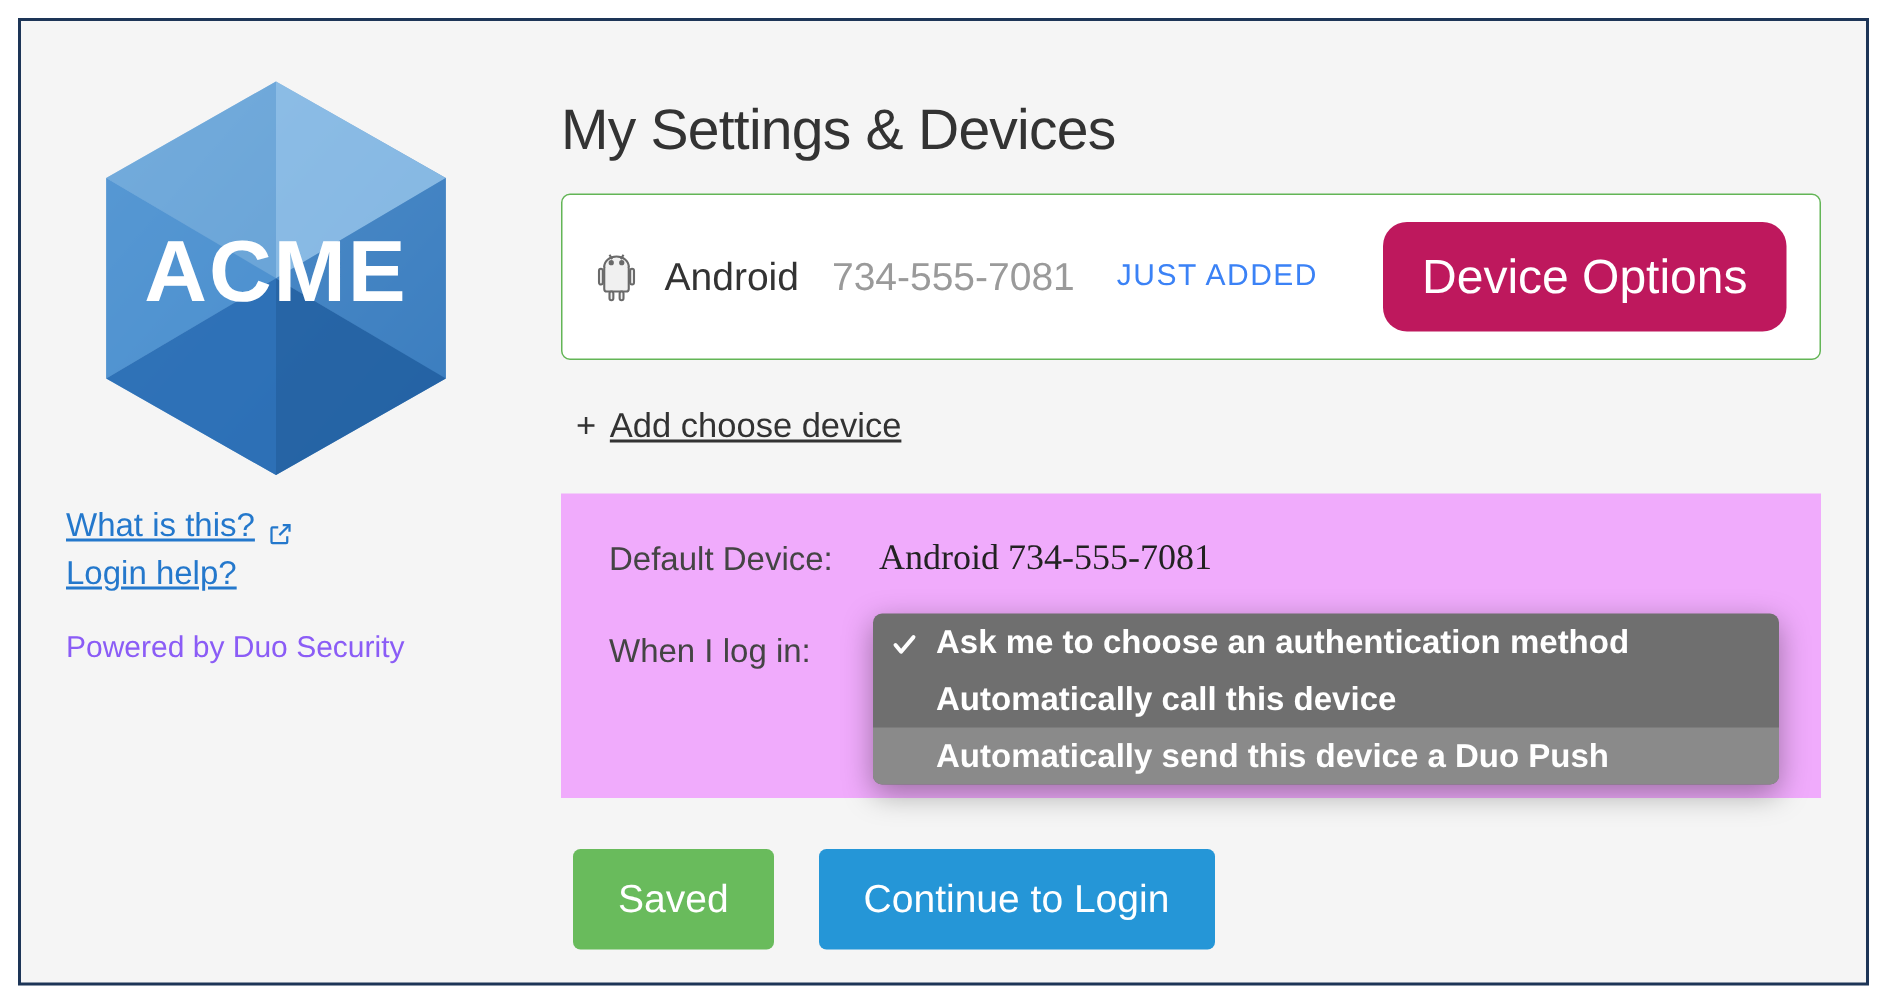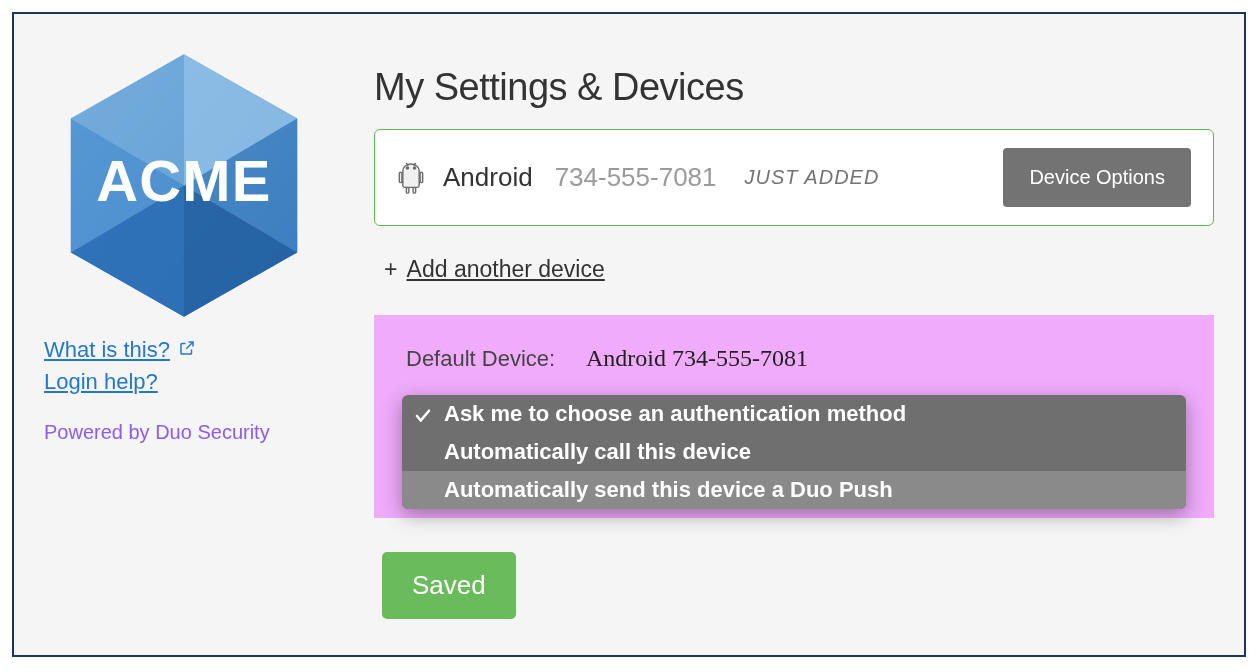--- a/index.html
+++ b/index.html
@@ -39,21 +39,21 @@
     .side-links {
       margin-top: 6px;
       margin-bottom: 20px;
     }
     .side-link {
       color: #2478cc;
       font-size: 22px;
       text-decoration: underline;
       cursor: pointer;
       display: inline-flex;
-      align-items: flex-start;
+      align-items: flex-end;
       gap: 8px;
       margin-bottom: 6px;
     }
     .ext-icon {
       width: 18px;
       height: 18px;
       display: inline-block;
     }
     .powered {
       color: #8b5cf6;
@@ -93,34 +93,33 @@
       color: #333;
       font-weight: 400;
     }
     .device-number {
       font-size: 26px;
       color: #9a9a9a;
       margin-left: 4px;
     }
     .just-added {
       font-size: 20px;
-      color: #737373;
+      color: #3b82f6;
       letter-spacing: 1px;
       margin-left: 10px;
-      font-style: italic;
     }
     .spacer {
       flex: 1;
     }
     .device-options-btn {
-      background: #737373;
+      background: #be185d;
       color: #fff;
       border: none;
-      border-radius: 4px;
-      font-size: 20px;
+      border-radius: 16px;
+      font-size: 32px;
       padding: 18px 26px;
       cursor: pointer;
     }
     .add-device {
       font-size: 23px;
       color: #333;
       margin-bottom: 32px;
       padding-left: 10px;
     }
     .add-device-plus {
@@ -282,39 +281,41 @@
       </span>
       <span class="device-platform">Android</span>
       <span class="device-number">734-555-7081</span>
       <span class="just-added">JUST ADDED</span>
       <span class="spacer"></span>
       <button class="device-options-btn">Device Options</button>
     </div>
 
     <div class="add-device">
       <span class="add-device-plus">+</span>
-      <a class="add-device-text">Add another device</a>
+      <a class="add-device-text">Add choose device</a>
     </div>
 
     <div class="settings-block">
       <div class="setting-row">
         <span class="setting-label">Default Device:</span>
         <span class="setting-value">Android 734-555-7081</span>
       </div>
       <div class="setting-row">
+        <span class="setting-label">When I log in:</span>
         <div class="select-wrap">
           <div class="select-box"></div>
           <div class="dropdown-overlay" id="dropdown">
               <div class="dropdown-option"><span class="check-mark"><svg viewBox="0 0 24 24" width="18" height="18" fill="none" stroke="#fff" stroke-width="3.5" stroke-linecap="round" stroke-linejoin="round">
                     <polyline points="4 12 9 18 20 5"></polyline>
                   </svg></span><span>Ask me to choose an authentication method</span></div>
               <div class="dropdown-option"><span>Automatically call this device</span></div>
               <div class="dropdown-option hovered"><span>Automatically send this device a Duo Push</span></div>
             </div>
         </div>
       </div>
     </div>
 
     <div class="btn-row">
       <button class="btn btn-saved">Saved</button>
+      <button class="btn btn-continue">Continue to Login</button>
     </div>
   </div>
 </div>
 
 </body></html>

